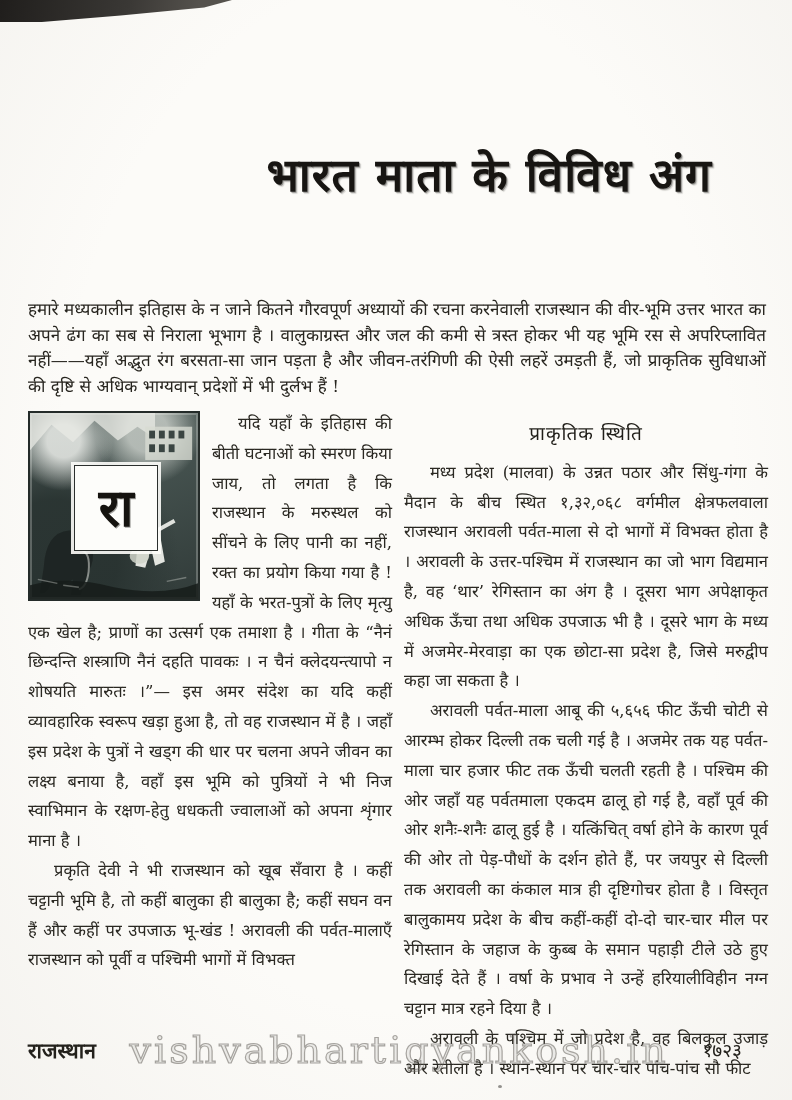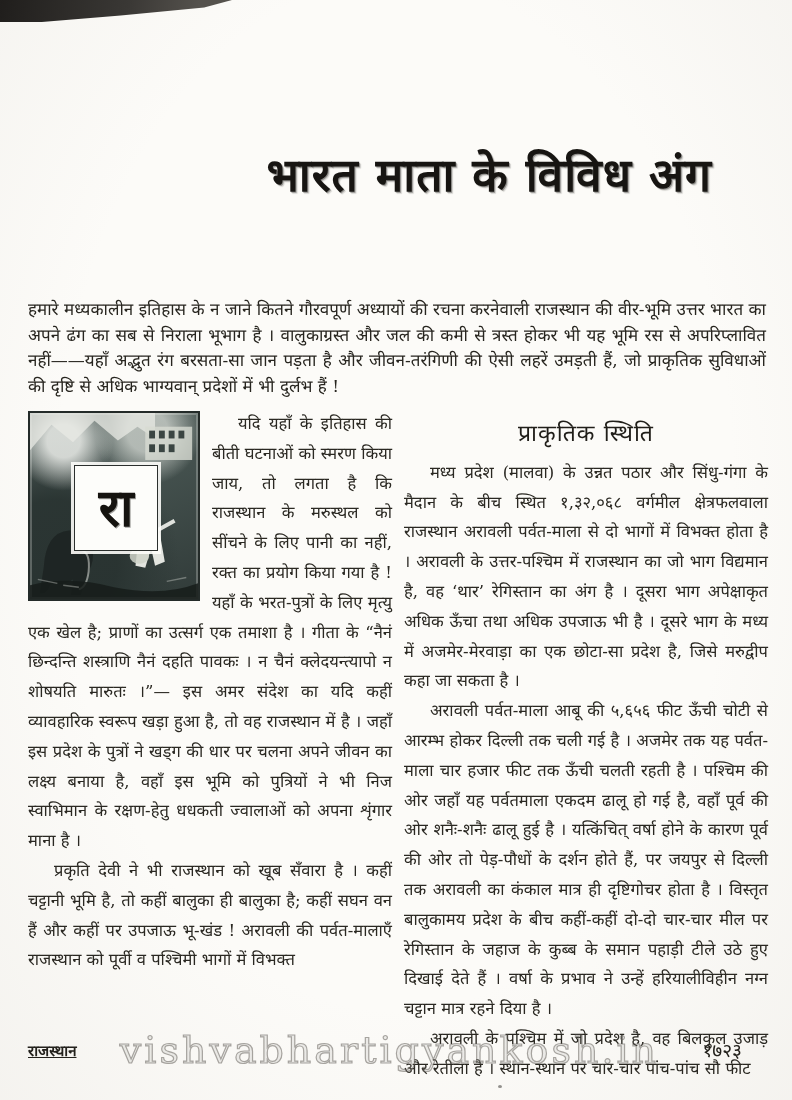--- a/index.html
+++ b/index.html
@@ -89,36 +89,36 @@
   .dropcap-letter {
     font-family: "DejaVu Sans", "Liberation Sans", sans-serif;
     font-size: 52px; font-weight: 700; color: #15130f;
     text-shadow: 1px 1px 0 rgba(21,19,15,0.4);
     line-height: 1;
   }
 
   
   .section-heading {
     text-align: center;
-    font-size: 23px;
+    font-size: 19px;
     font-weight: 400;
     letter-spacing: 1px;
     margin: 10px 0 9px 0 !important;
     text-indent: 0 !important;
     color: #201e19;
   }
 
   
   .footer {
     position: absolute; top: 1022px; left: 28px; width: 738px; height: 56px;
     display: flex; align-items: center;
   }
   .footer-left {
-    font-size: 15px; color: #23211c; flex: 0 0 auto;
-    font-family: "DejaVu Sans", "Liberation Sans", sans-serif; font-weight: 600; text-decoration: underline;
+    font-size: 21px; color: #23211c; flex: 0 0 auto;
+    font-family: "DejaVu Sans", "Liberation Sans", sans-serif; font-weight: 600;
   }
   .watermark {
     flex: 1 1 auto; text-align: center;
     font-family: "DejaVu Serif", "Liberation Serif", serif;
     font-size: 38px; letter-spacing: 3px;
     color: rgba(125,122,115,0.12);
     -webkit-text-stroke: 1.2px rgba(104,101,95,0.55);
   }
   .footer-page {
     font-size: 19px; color: #23211c; flex: 0 0 auto;

